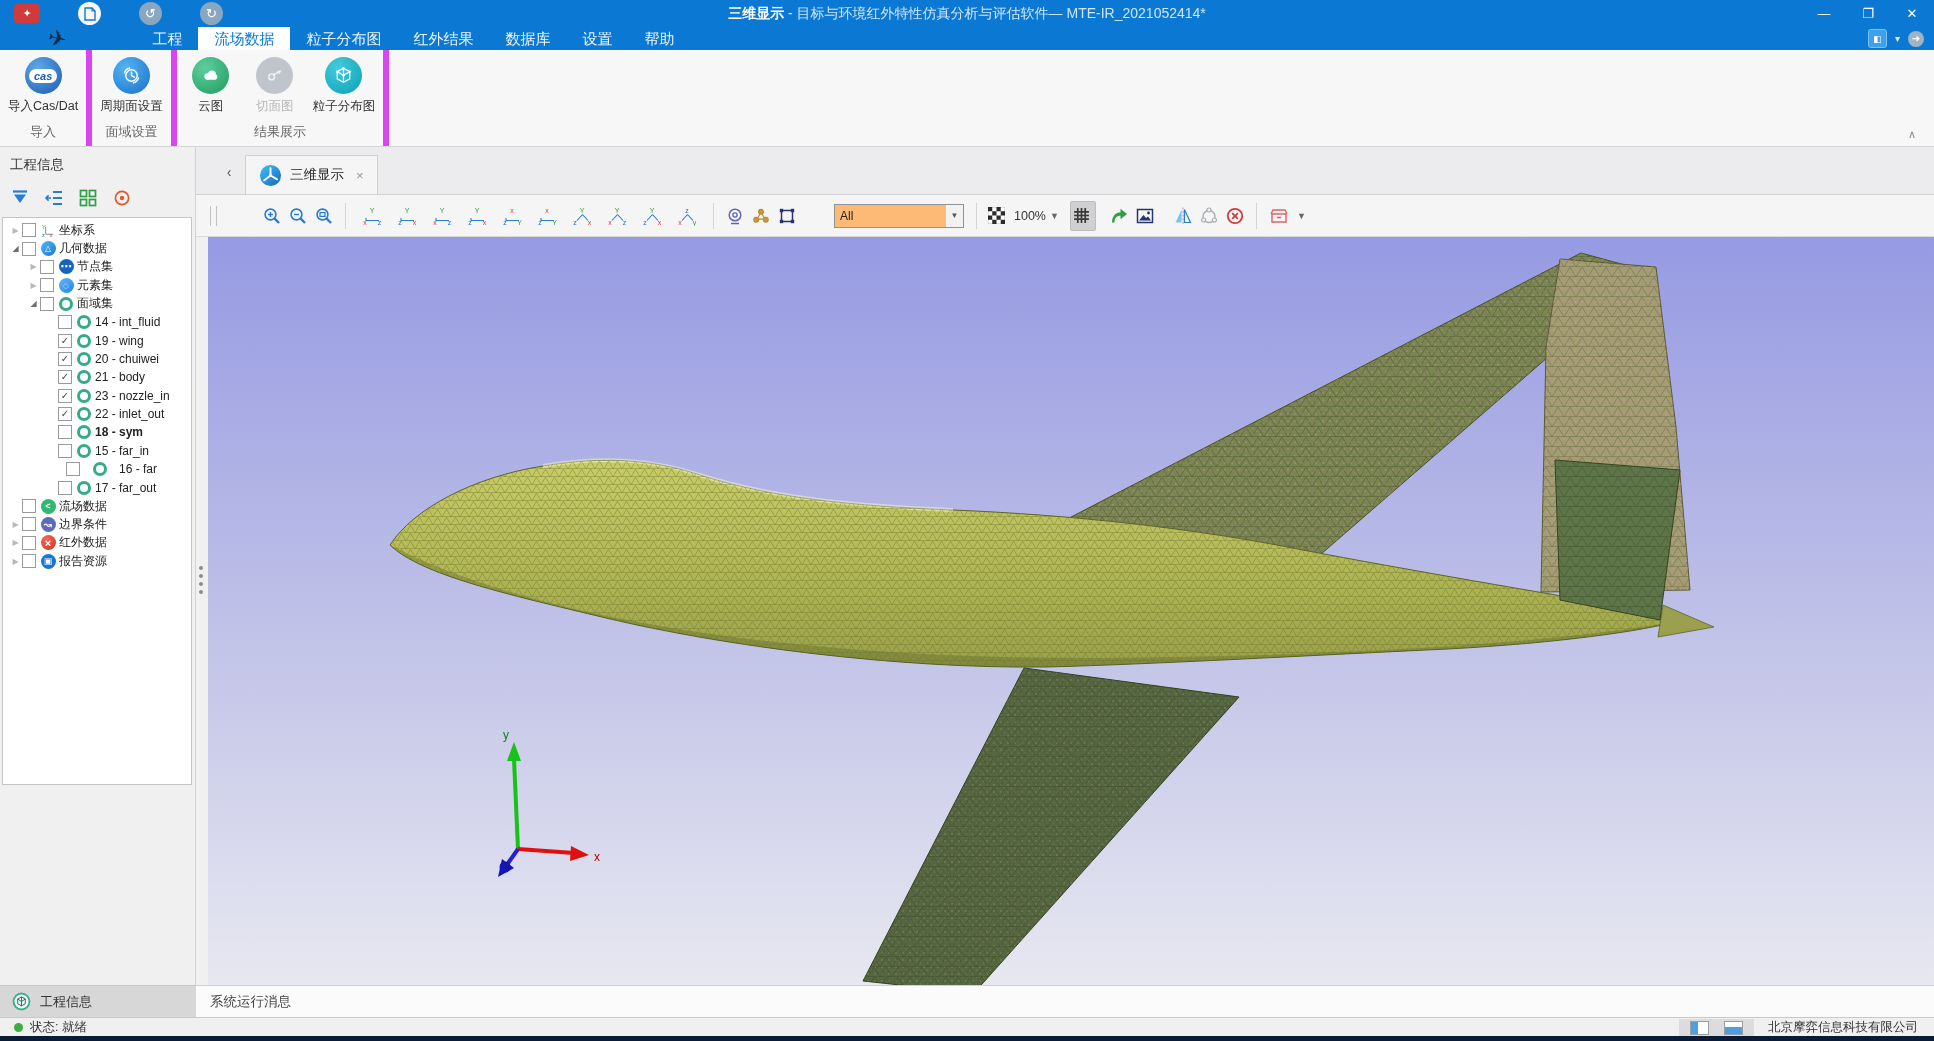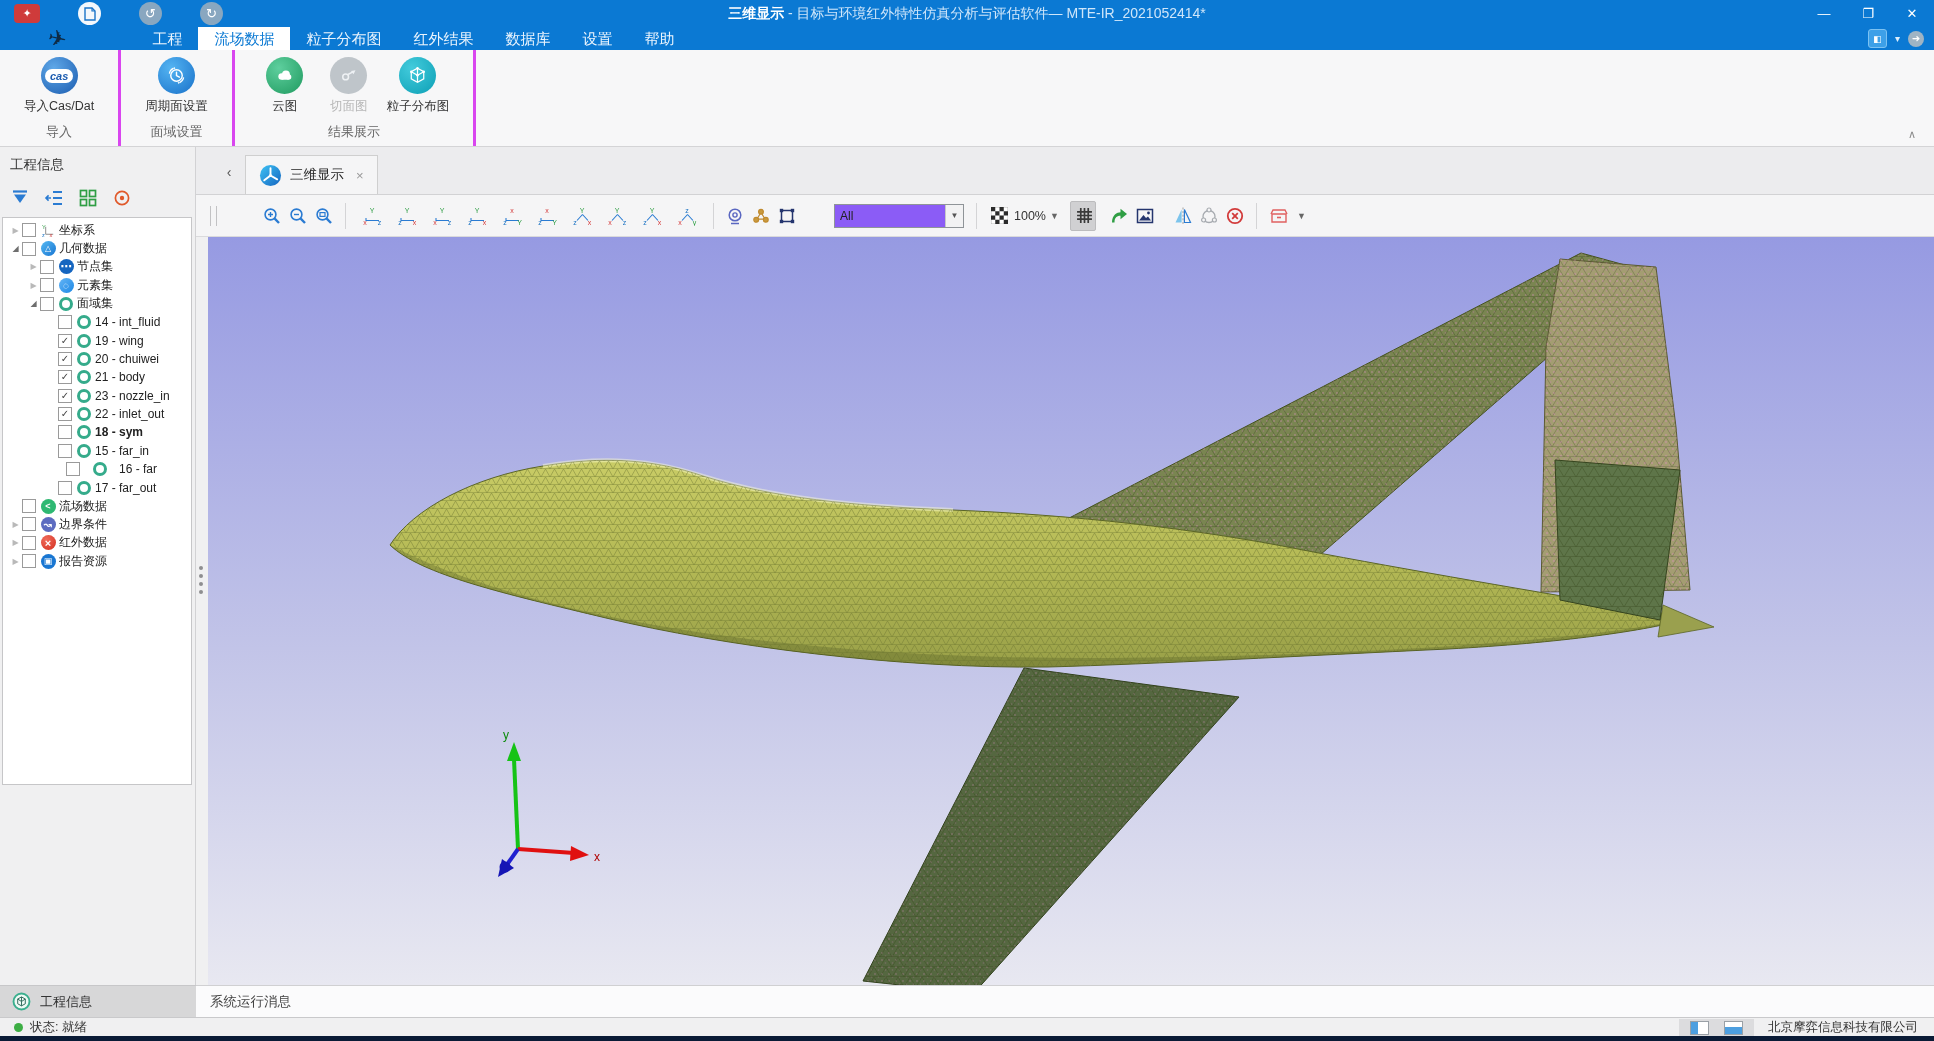--- a/index.html
+++ b/index.html
@@ -30,21 +30,21 @@
   .mitem.active{background:#fff;color:#0b79d3;}
   .mright{position:absolute;right:10px;top:29px;display:flex;align-items:center;gap:8px;}
   .msq{width:17px;height:17px;border-radius:3px;background:#3da0e8;border:1px solid #7cc2f2;
        display:flex;align-items:center;justify-content:center;color:#fff;font-size:9px;}
   .mcaret{color:#dceefc;font-size:10px;}
   .mhelp{width:16px;height:16px;border-radius:50%;background:#9fb4c4;color:#fff;font-size:10px;
          display:flex;align-items:center;justify-content:center;}
   
   .ribbon{position:absolute;left:0;top:50px;right:0;height:96px;background:#f7f7f8;
           border-bottom:1px solid #d4d4d6;display:flex;}
-  .rgroup{display:flex;flex-direction:column;border-right:3px solid #d946ef;padding:0 18px;}
+  .rgroup{display:flex;flex-direction:column;border-right:6px solid #d946ef;padding:0 2px;}
   .rbtns{flex:1;display:flex;align-items:flex-start;padding-top:5px;}
   .rbtn{display:flex;flex-direction:column;align-items:center;gap:4px;padding:2px 6px;min-width:52px;}
   .rcirc{width:37px;height:37px;border-radius:50%;display:flex;align-items:center;justify-content:center;}
   .rc-cas{background:radial-gradient(circle at 35% 30%,#5fa8e8,#1b5cb0);}
   .rc-clock{background:radial-gradient(circle at 35% 30%,#54b4f2,#1870c9);}
   .rc-cloud{background:radial-gradient(circle at 35% 30%,#5ecf9e,#1f9a5f);}
   .rc-slice{background:#bfc5ca;}
   .rc-particles{background:radial-gradient(circle at 35% 30%,#43cbdc,#0c9fb5);}
   .caspill{background:#fff;color:#1b5cb0;font-style:italic;font-weight:bold;font-size:11px;
            border-radius:9px;padding:1px 5px;}
@@ -90,26 +90,26 @@
           color:#555;font-size:14px;}
   .tab{position:absolute;left:49px;bottom:0;height:39px;display:flex;align-items:center;gap:8px;
        padding:0 13px;background:#f5f5f6;border:1px solid #cfcfcf;border-bottom:none;
        font-size:13.5px;color:#222;box-sizing:border-box;}
   .tabclose{color:#999;font-size:13px;margin-left:4px;}
   .vtoolbar{position:absolute;left:0;top:48px;right:0;height:42px;background:#f5f5f6;
             border-bottom:1px solid #dadadc;box-sizing:border-box;display:flex;align-items:center;
             padding-left:14px;}
   .handle{width:5px;height:20px;border-left:1px solid #c2c2c4;border-right:1px solid #c2c2c4;
           margin-right:42px;flex:none;}
-  .tbtn{min-width:26px;height:30px;display:flex;align-items:center;justify-content:flex-end;
+  .tbtn{min-width:26px;height:30px;display:flex;align-items:center;justify-content:space-between;
         background:none;border:1px solid transparent;border-radius:2px;padding:0 2px;flex:none;}
   .tbtn.pressed{background:#d0d0d2;border-color:#bcbcbe;}
   .sep{width:1px;height:26px;background:#d4d4d6;margin:0 8px;flex:none;}
   .views{display:flex;gap:7px;margin:0 4px;}
-  .combo{width:128px;height:22px;background:#8b5cf6;border:1px solid #8f9498;display:flex;
+  .combo{width:128px;height:22px;background:#fdba74;border:1px solid #8f9498;display:flex;
          align-items:center;font-size:12px;color:#222;margin-left:34px;flex:none;}
   .combo-val{flex:1;padding-left:5px;}
   .combo-btn{width:17px;align-self:stretch;border-left:1px solid #c8c8c8;background:#f2f2f3;
              display:flex;align-items:center;justify-content:center;color:#555;font-size:8px;}
   .zoomsel{font-size:12.5px;color:#333;gap:4px;}
   .caret{color:#666;font-size:9px;}
   .viewport{position:absolute;left:12px;top:90px;right:0;bottom:0;
             background:linear-gradient(#969ae2,#c2c4e8 55%,#e8e8f1);}
   .viewport svg{position:absolute;inset:0;width:100%;height:100%;}
   

